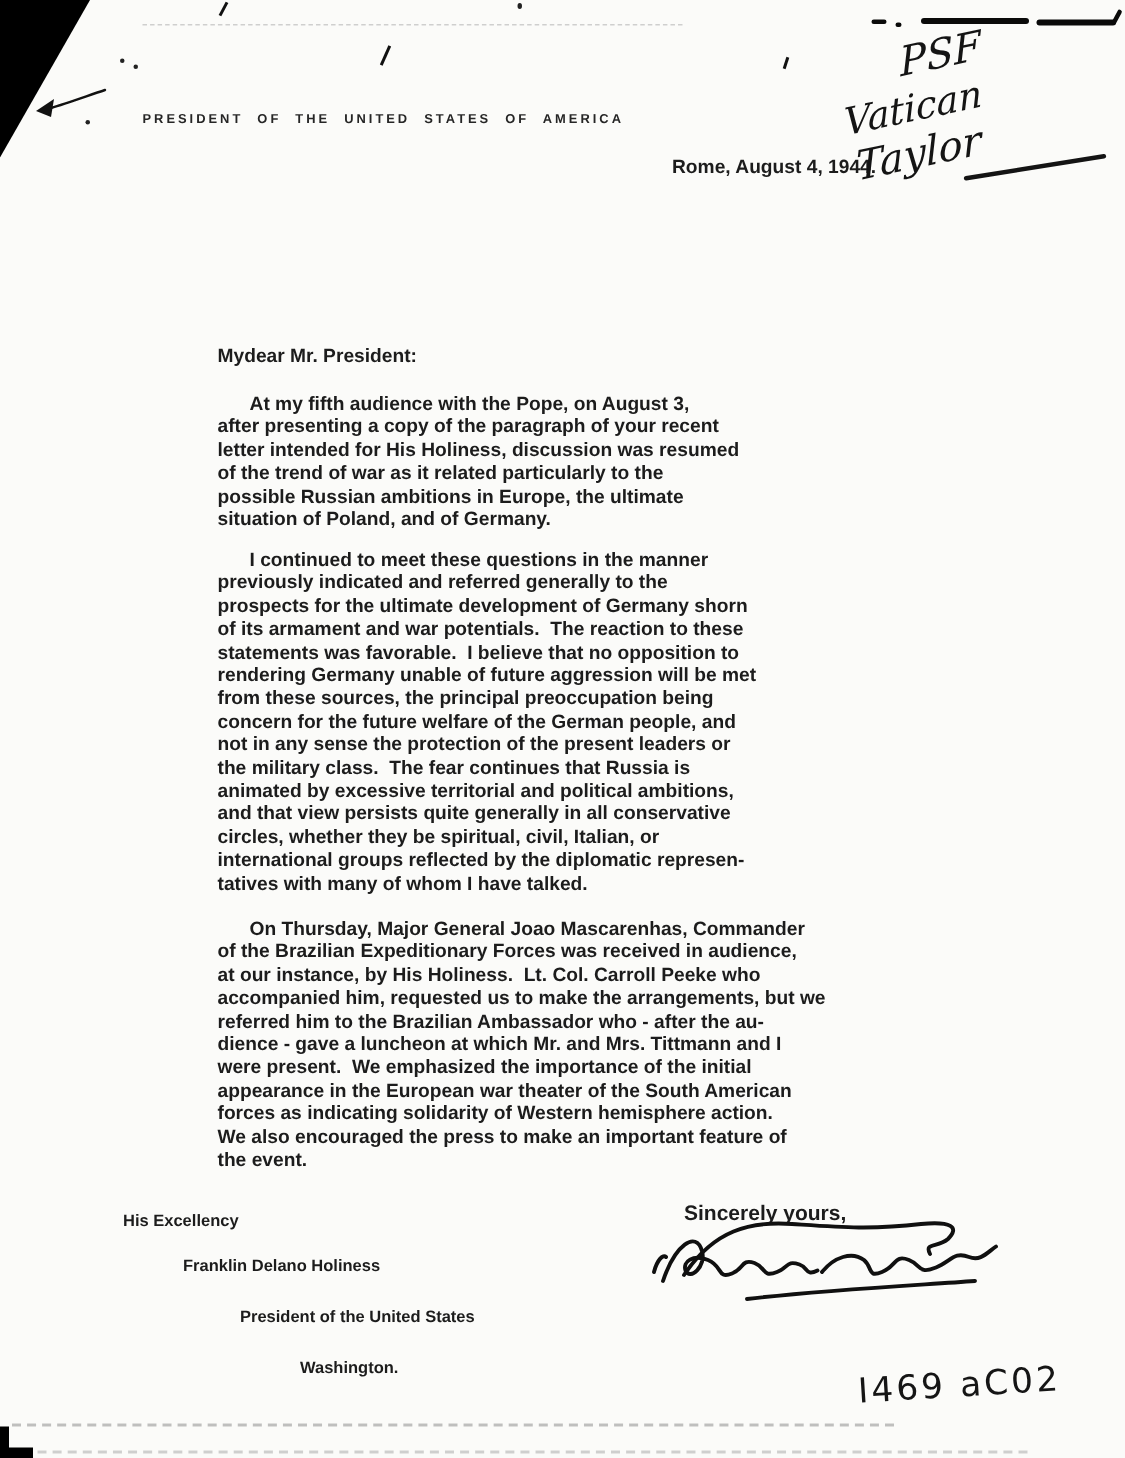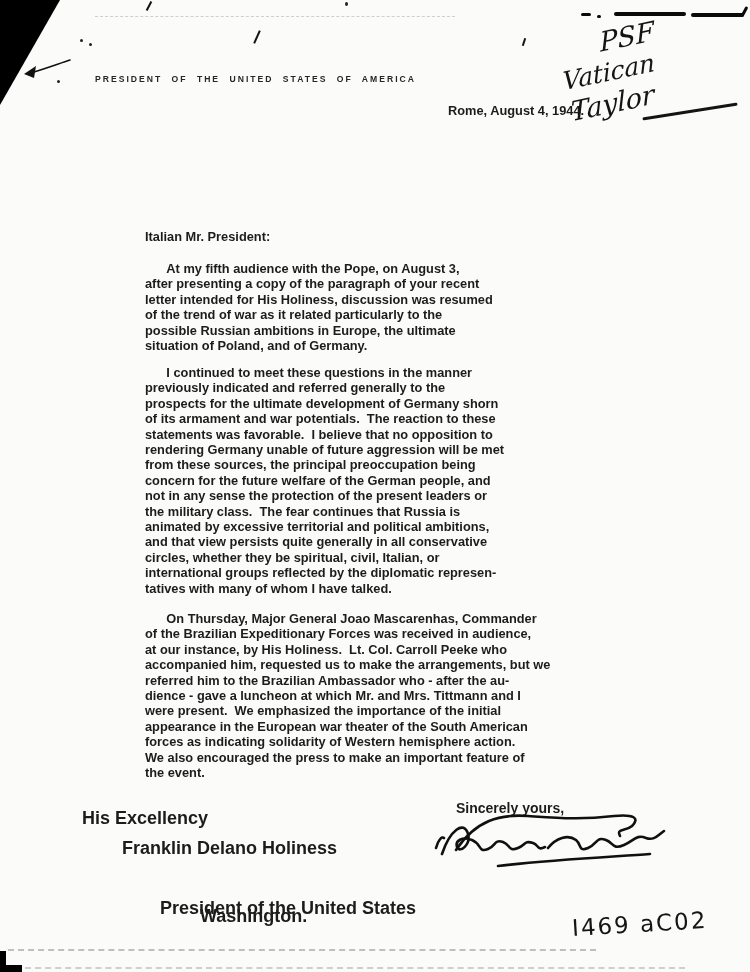--- a/index.html
+++ b/index.html
@@ -29,21 +29,21 @@
     white-space:nowrap;
   }
   
   .typed{font-family:Liberation Sans, sans-serif;font-weight:700;color:#1c1c1c;}
   .dateline{position:absolute;left:448px;top:103px;font-size:12.8px;}
   .salutation{position:absolute;left:145px;top:229px;font-size:12.8px;line-height:15.4px;}
   .para{position:absolute;left:145px;width:510px;font-size:12.8px;line-height:15.4px;
         white-space:pre-wrap;margin:0;}
   .p1{top:261px;} .p2{top:365px;} .p3{top:611px;}
   .valediction{position:absolute;left:456px;top:800px;font-size:14px;}
-  .addr{position:absolute;font-size:18px;white-space:nowrap;text-align:right;}
+  .addr{position:absolute;font-size:11px;white-space:nowrap;text-align:right;}
   
   .hw-topright{
     position:absolute;left:556px;top:26px;transform:rotate(-12deg) skewX(-8deg);
     font-family:"DejaVu Serif",serif;font-style:italic;color:#141414;
     line-height:31px;font-size:27px;
   }
   .hw-topright .l0{margin-left:46px;}
   .hw-topright .l1{margin-left:6px;font-size:25px;}
   .hw-topright .l2{margin-left:12px;}
   .hw-line{display:block;white-space:nowrap;}
@@ -90,21 +90,21 @@
 
   <div class="typed dateline">Rome, August 4, 1944.</div>
 
   <div class="hw-topright">
     <span class="hw-line l0">PSF</span>
     <span class="hw-line l1">Vatican</span>
     <span class="hw-line l2">Taylor</span>
   </div>
   <div class="taylor-swoosh"></div>
 
-  <div class="typed salutation">Italian Mr. President:</div>
+  <div class="typed salutation">Mydear Mr. President:</div>
   <p class="typed para p1">      At my fifth audience with the Pope, on August 3,
 after presenting a copy of the paragraph of your recent
 letter intended for His Holiness, discussion was resumed
 of the trend of war as it related particularly to the
 possible Russian ambitions in Europe, the ultimate
 situation of Poland, and of Germany.</p>
   <p class="typed para p2">      I continued to meet these questions in the manner
 previously indicated and referred generally to the
 prospects for the ultimate development of Germany shorn
 of its armament and war potentials.  The reaction to these
@@ -138,18 +138,18 @@
       <path d="M8,38 C10,30 14,26 16,28"></path>
       <path d="M14,44 C22,20 36,10 40,24 C43,34 32,44 29,37 C27,31 34,26 44,30 C54,34 50,43 60,39 C68,36 66,29 75,32 C83,35 80,42 90,38 C98,35 96,30 105,33 C111,35 109,41 117,37"></path>
       <path d="M28,40 C48,10 72,4 100,6 C130,8 152,10 186,6 C206,4 212,8 204,16 C197,22 188,18 192,26"></path>
       <path d="M120,38 C128,28 140,24 148,30 C154,35 150,42 160,38 C170,34 168,26 178,30 C186,33 184,40 196,35 C206,31 208,24 218,28 C226,31 230,25 236,21"></path>
       <path d="M70,56 C120,50 180,47 222,44"></path>
     </g>
   </svg>
 
   <div class="typed addr" style="left:82px;top:808px;">His Excellency</div>
   <div class="typed addr" style="left:122px;top:838px;">Franklin Delano Holiness</div>
-  <div class="typed addr" style="left:160px;top:872px;margin-top:26px;">President of the United States</div>
+  <div class="typed addr" style="left:160px;top:872px;">President of the United States</div>
   <div class="typed addr" style="left:200px;top:906px;">Washington.</div>
 
   <div class="hw-code">I469 aC02</div>
 
 </div>
 
 </body></html>

